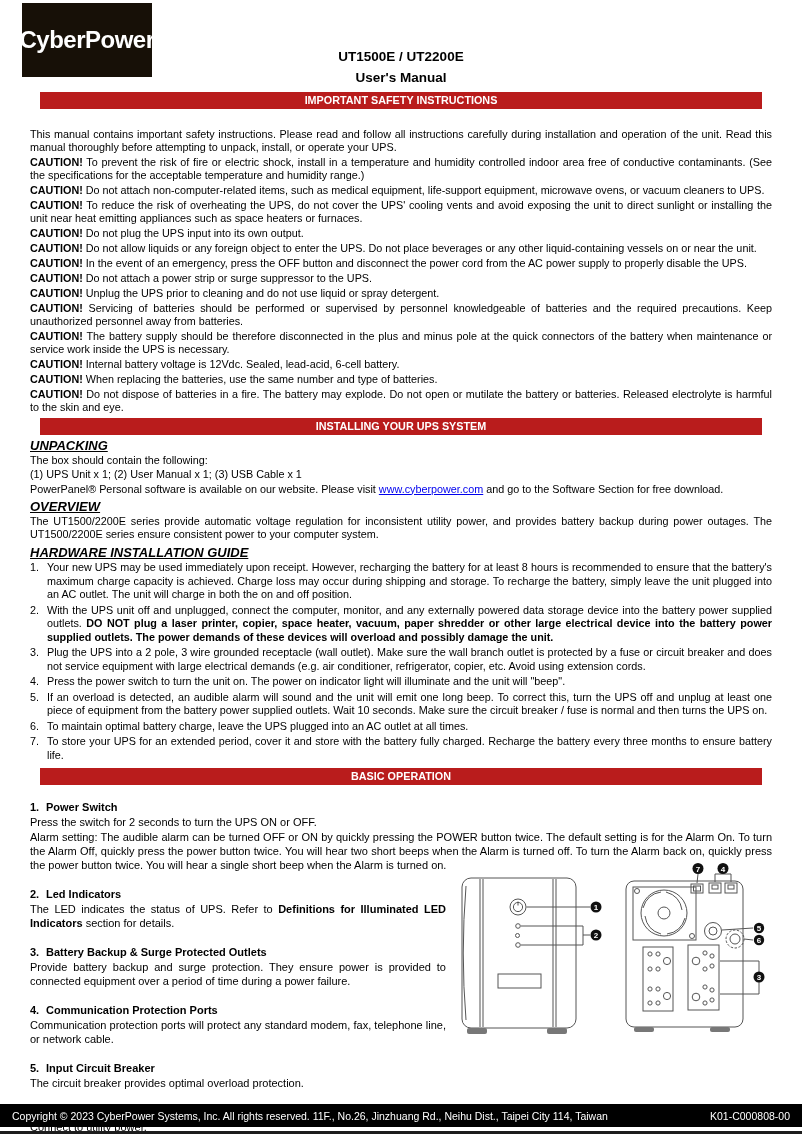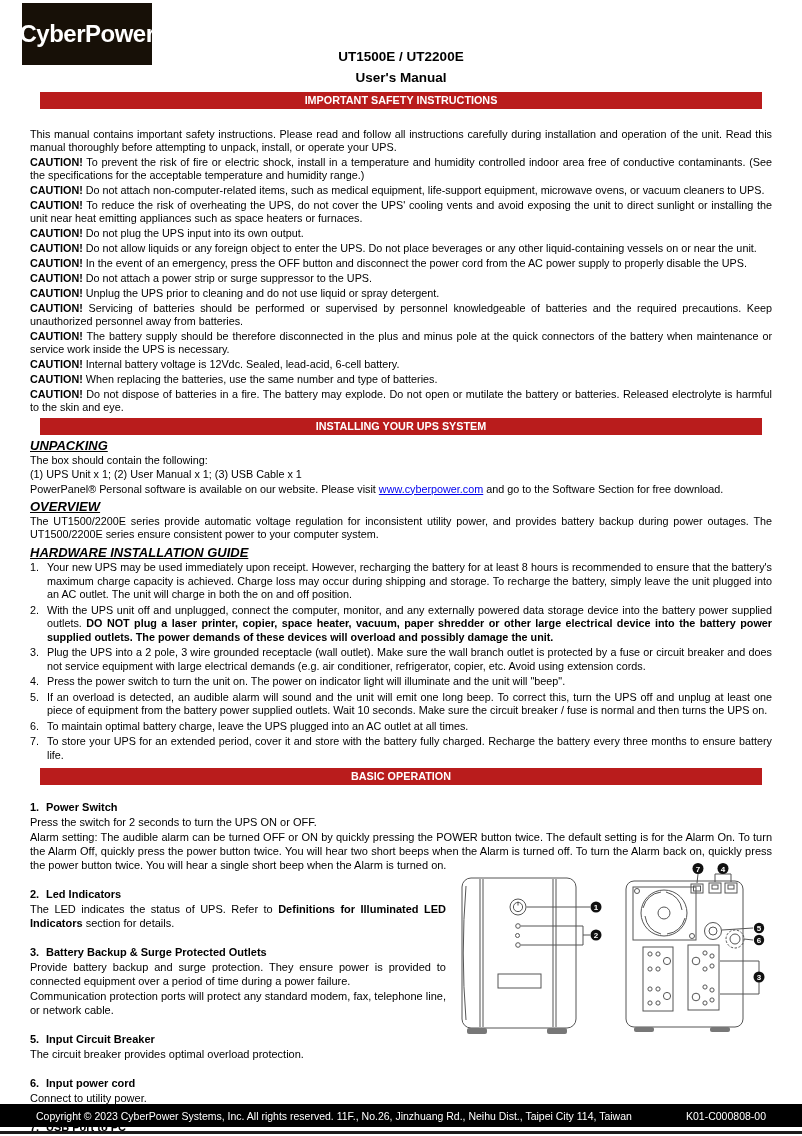--- a/index.html
+++ b/index.html
@@ -6,21 +6,21 @@
   body{
     width:802px;height:1136px;position:relative;overflow:hidden;
     background:#ffffff;color:#000;
     font-family:"Liberation Sans","DejaVu Sans",sans-serif;
     -webkit-font-smoothing:antialiased;
   }
   .page{padding:0 30px;}
   
   .header{position:relative;height:92px;}
   .logo-box{
-    position:absolute;left:-8px;top:3px;width:130px;height:62px;
+    position:absolute;left:-8px;top:3px;width:130px;height:74px;
     background:#171007;color:#fff;display:flex;align-items:center;justify-content:center;
   }
   .logo-text{font-size:24px;font-weight:bold;letter-spacing:-0.5px;}
   .title1{position:absolute;left:0;right:0;top:49px;text-align:center;font-weight:bold;font-size:13.5px;}
   .title2{position:absolute;left:0;right:0;top:70px;text-align:center;font-weight:bold;font-size:13.5px;}
   
   .bar{
     margin:0 10px;background:#b91c1c;color:#fff;text-align:center;
     font-weight:bold;font-size:10.8px;height:17px;line-height:17px;
   }
@@ -45,21 +45,21 @@
   .b-title{font-weight:bold;margin-top:15px;}
   .b-title .bnum{display:inline-block;width:16px;}
   .basic-section p{margin:1px 0;}
   .full{text-align:justify;}
   .left-col{width:416px;text-align:justify;}
   .diagram{position:absolute;left:424px;top:94px;}
   
   .footer{
     position:absolute;left:0;right:0;top:1104px;height:23px;background:#000;color:#fff;
     display:flex;align-items:center;justify-content:space-between;
-    padding:0 36px;font-size:10.5px;
+    padding:0 12px;font-size:10.5px;
   }
   .bottom-line{position:absolute;left:0;right:0;top:1131px;height:3px;background:#1c1c1c;}
   svg text.badge-num{font-family:"Liberation Sans",sans-serif;font-size:8px;font-weight:bold;fill:#fff;}
 </style>
 </head>
 <body>
 
 <div class="page">
 
   <div class="header">
@@ -140,20 +140,21 @@
     <p class="full">Press the switch for 2 seconds to turn the UPS ON or OFF.</p>
     <p class="full">Alarm setting: The audible alarm can be turned OFF or ON by quickly pressing the POWER button twice. The default setting is for the Alarm On. To turn the Alarm Off, quickly press the power button twice. You will hear two short beeps when the Alarm is turned off. To turn the Alarm back on, quickly press the power button twice. You will hear a single short beep when the Alarm is turned on.</p>
 
     <div class="left-col">
       <div class="b-title"><span class="bnum">2.</span><span>Led Indicators</span></div>
       <p><span>The LED indicates the status of UPS. Refer to </span><b>Definitions for Illuminated LED Indicators</b><span> section for details.</span></p>
 
       <div class="b-title"><span class="bnum">3.</span><span>Battery Backup &amp; Surge Protected Outlets</span></div>
       <p>Provide battery backup and surge protection. They ensure power is provided to connected equipment over a period of time during a power failure.</p>
 
+      <div class="b-title"><span class="bnum">4.</span><span>Communication Protection Ports</span></div>
       <p>Communication protection ports will protect any standard modem, fax, telephone line, or network cable.</p>
 
       <div class="b-title"><span class="bnum">5.</span><span>Input Circuit Breaker</span></div>
       <p>The circuit breaker provides optimal overload protection.</p>
 
       <div class="b-title"><span class="bnum">6.</span><span>Input power cord</span></div>
       <p>Connect to utility power.</p>
     </div>
 
     <svg class="diagram" width="320" height="178" viewBox="0 0 320 178">

